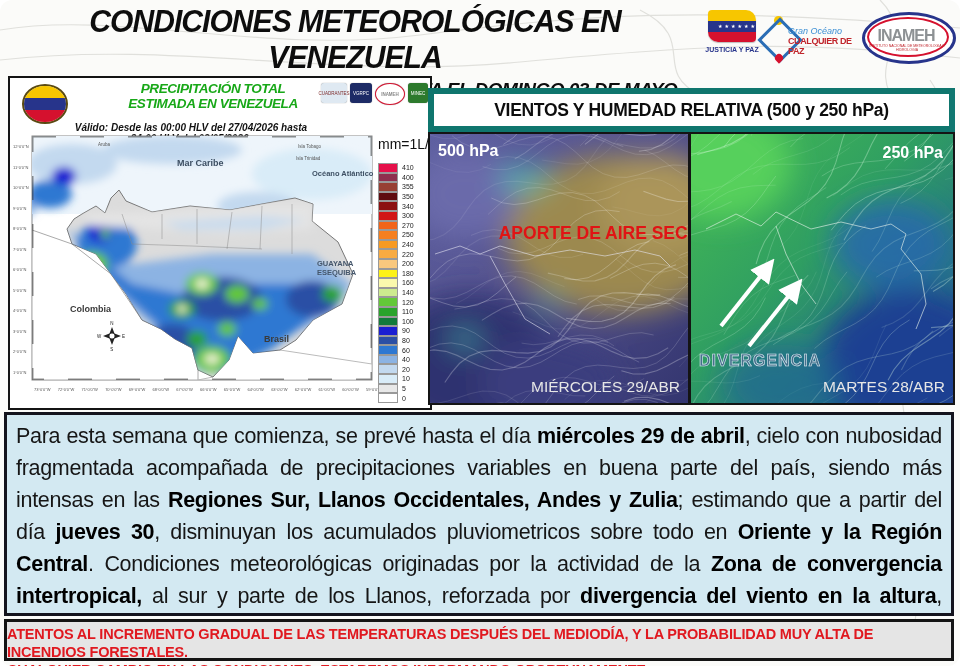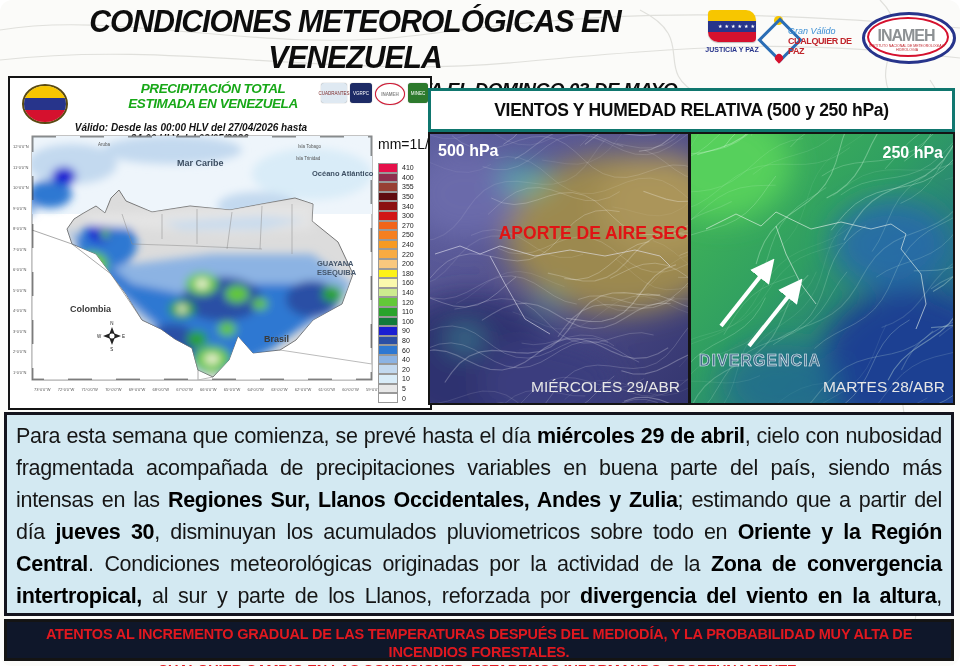--- a/index.html
+++ b/index.html
@@ -50,31 +50,31 @@
   .bdg3{width:28px;background:#fff;border:1.5px solid #d5112e;border-radius:50%;color:#888;font-weight:bold;}
   .bdg4{width:20px;background:#2d7a2d;}
   .p-map{position:absolute;left:2px;top:56px;}
   .p-legend{position:absolute;right:2px;top:58px;width:50px;}
   .lg-title{font-size:14px;font-weight:normal;color:#111;margin-bottom:11px;}
   .lg-row{display:flex;align-items:center;height:9.6px;}
   .lg-sw{width:20px;height:9.6px;border:.5px solid #999;box-sizing:border-box;}
   .lg-val{font-size:7px;color:#222;margin-left:4px;}
 
   
-  .w-titlebar{position:absolute;left:428px;top:88px;width:527px;height:44px;border:3px solid #0f766e;background:#fff;box-sizing:border-box;display:flex;align-items:center;justify-content:center;z-index:2;}
+  .w-titlebar{position:absolute;left:428px;top:88px;width:527px;height:44px;border:6px solid #0f766e;background:#fff;box-sizing:border-box;display:flex;align-items:center;justify-content:center;z-index:2;}
   .w-title{font-size:17.5px;font-weight:bold;color:#0d0d0d;letter-spacing:-.3px;}
   .w-maps{position:absolute;left:428px;top:132px;width:527px;height:273px;background:#141414;display:flex;gap:3px;padding:2px;box-sizing:border-box;z-index:2;}
 
   
   .forecast{position:absolute;left:4px;top:412px;width:950px;height:204px;border:3px solid #14141e;background:#d3e9f2;box-sizing:border-box;padding:5px 9px 0 9px;z-index:2;}
   .forecast p{margin:0;font-size:21.5px;line-height:32px;color:#161616;text-align:justify;letter-spacing:-.3px;}
   .forecast .b{font-weight:bold;color:#000;}
 
   
-  .alert{position:absolute;left:4px;top:619px;width:950px;height:42px;border:3px solid #141414;background:#0f172a;box-sizing:border-box;text-align:center;padding-top:3px;z-index:2;}
+  .alert{position:absolute;left:4px;top:619px;width:950px;height:42px;border:3px solid #141414;background:#e5e5e5;box-sizing:border-box;padding-top:3px;z-index:2;}
   .alert div{font-size:14.5px;font-weight:bold;color:#e0181f;line-height:18px;letter-spacing:-.2px;}
 </style>
 </head>
 <body>
 
 <div class="page">
 
   <svg class="bgpattern" width="960" height="666">
     <g fill="none" stroke="#e0e0dc" stroke-width="1.2">
       <path d="M0 30 C120 10 260 55 420 35 S700 5 960 28"></path>
@@ -100,21 +100,21 @@
             </div>
             <div class="r"></div>
         </div>
         <div class="flag-cap">JUSTICIA Y PAZ</div>
       </div>
       <div class="mission">
         <div class="mis-dot"></div>
         <div class="mis-diamond"></div>
         <div class="mis-pin"></div>
         <div class="mis-text">
-          <div class="mis-l1">Gran Válido</div>
+          <div class="mis-l1">Gran Océano</div>
           <div class="mis-l2">CUALQUIER DE PAZ</div>
         </div>
       </div>
       <div class="inameh">
         <div class="in-ell"></div>
         <div class="in-ell2"></div>
         <div class="in-word">INAMEH</div>
         <div class="in-sub">INSTITUTO NACIONAL DE METEOROLOGIA E HIDROLOGIA</div>
       </div>
     </div>

